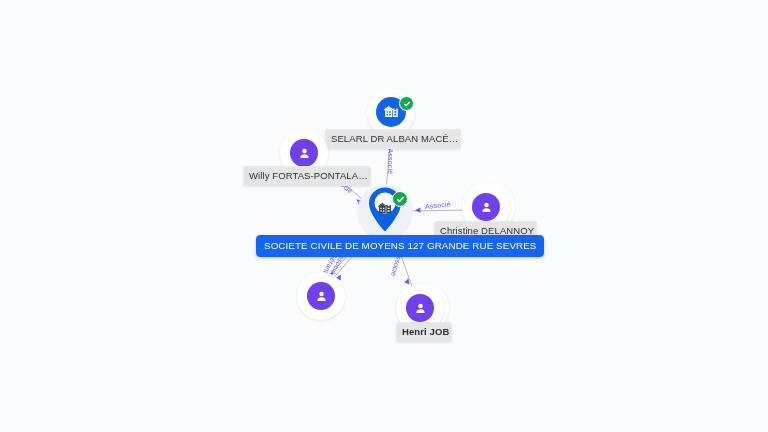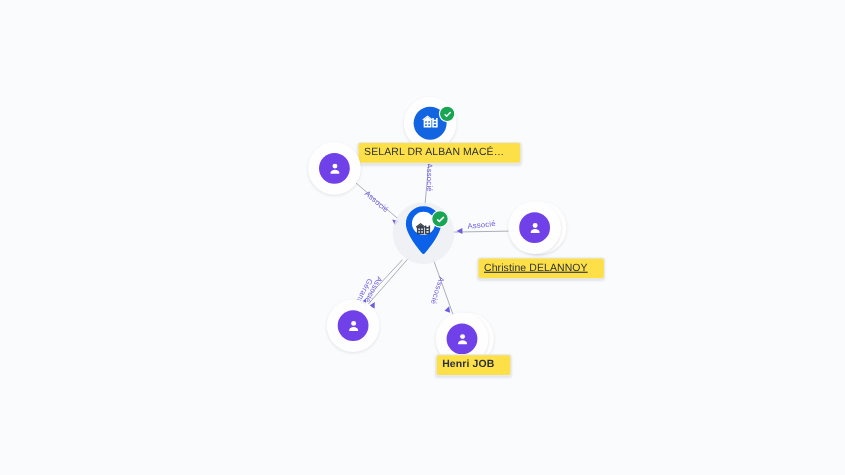--- a/index.html
+++ b/index.html
@@ -123,24 +123,24 @@
     justify-content: center;
   }
 
   
   .lbl {
     position: absolute;
     white-space: nowrap;
     font-size: 9.5px;
     line-height: 13px;
     color: #2a2f3a;
-    background: #fde047;
+    background: #e5e5e5;
     border: 1px solid #e6e9f0;
     border-radius: 3px;
-    padding: 2px 15px 3px 5px;
+    padding: 2px 2px 3px 5px;
     box-shadow: 0 1px 2px rgba(30,40,80,0.10);
     letter-spacing: 0.1px;
   }
   .lbl.primary {
     background: #1565f0;
     border-color: #1565f0;
     color: #ffffff;
     font-size: 9.8px;
     border-radius: 4px;
     padding: 3px 7px 4px 7px;
@@ -223,34 +223,35 @@
     <div class="halo h-outer"></div>
     <div class="person-disc">
       <span>
         <svg width="15" height="15" viewBox="0 0 24 24" fill="#ffffff">
           <circle cx="12" cy="8" r="3.6"></circle>
           <path d="M12 13.2c-3.6 0-6.4 2-6.4 4.3V19h12.8v-1.5c0-2.3-2.8-4.3-6.4-4.3z"></path>
         </svg>
       </span>
     </div>
   </div>
+  <div class="lbl" style="left:243px; top:166px;">Willy FORTAS-PONTALA…</div>
 
   <div class="node" style="left:486px; top:207px;">
     <div class="halo h-outer2"></div>
     <div class="halo h-outer"></div>
     <div class="person-disc">
       <span>
         <svg width="15" height="15" viewBox="0 0 24 24" fill="#ffffff">
           <circle cx="12" cy="8" r="3.6"></circle>
           <path d="M12 13.2c-3.6 0-6.4 2-6.4 4.3V19h12.8v-1.5c0-2.3-2.8-4.3-6.4-4.3z"></path>
         </svg>
       </span>
     </div>
   </div>
-  <div class="lbl" style="left:434px; top:234px;text-decoration:underline;">Christine DELANNOY</div>
+  <div class="lbl" style="left:434px; top:221px;">Christine DELANNOY</div>
 
   <div class="node" style="left:321px; top:296px;">
     <div class="halo h-outer"></div>
     <div class="person-disc">
       <span>
         <svg width="15" height="15" viewBox="0 0 24 24" fill="#ffffff">
           <circle cx="12" cy="8" r="3.6"></circle>
           <path d="M12 13.2c-3.6 0-6.4 2-6.4 4.3V19h12.8v-1.5c0-2.3-2.8-4.3-6.4-4.3z"></path>
         </svg>
       </span>
@@ -287,14 +288,15 @@
         <path d="M8 7.6L2.2 11.9l-.9-1.2L8 5.6l6.7 5.1-.9 1.2L8 7.6z"></path>
       </svg>
     </div>
     <div class="check-badge" style="left:7px; top:-21px; width:14px; height:14px;">
       <svg width="9" height="9" viewBox="0 0 24 24" fill="none" stroke="#ffffff" stroke-width="4" stroke-linecap="round" stroke-linejoin="round">
         <path d="M5 13l4 4L19 7"></path>
       </svg>
     </div>
   </div>
 
+  <div class="lbl primary" style="left:256px; top:235px;">SOCIETE CIVILE DE MOYENS 127 GRANDE RUE SEVRES</div>
 
 </div>
 
 </body></html>

